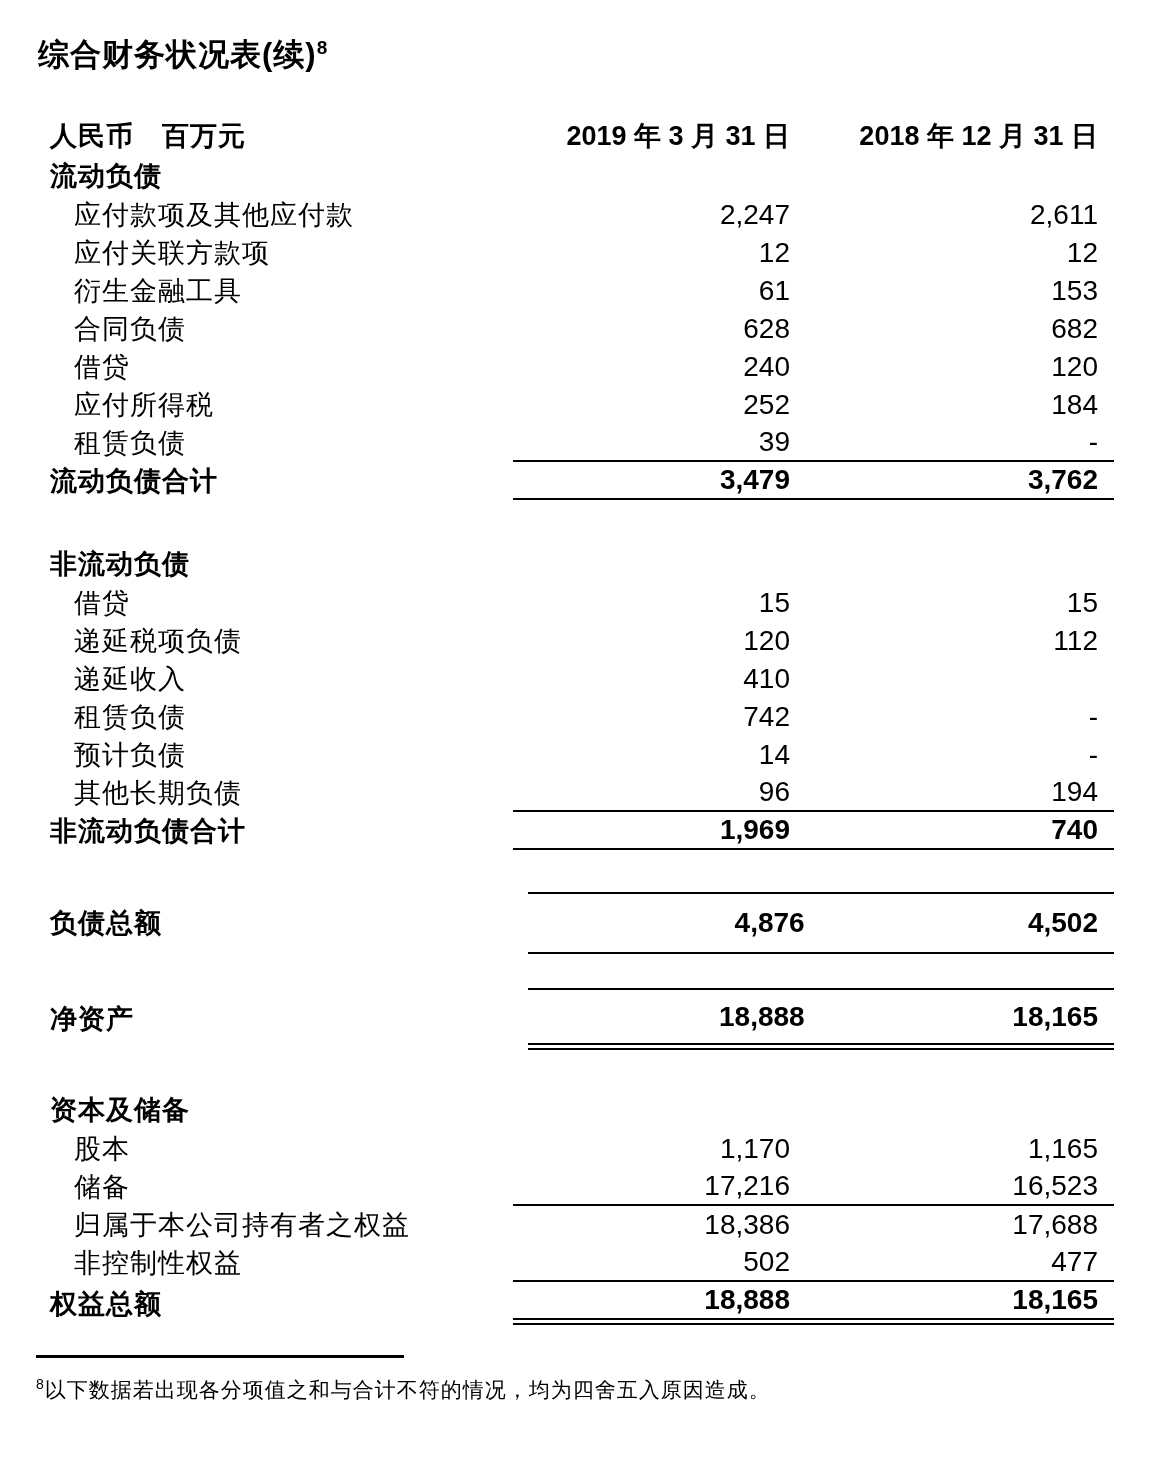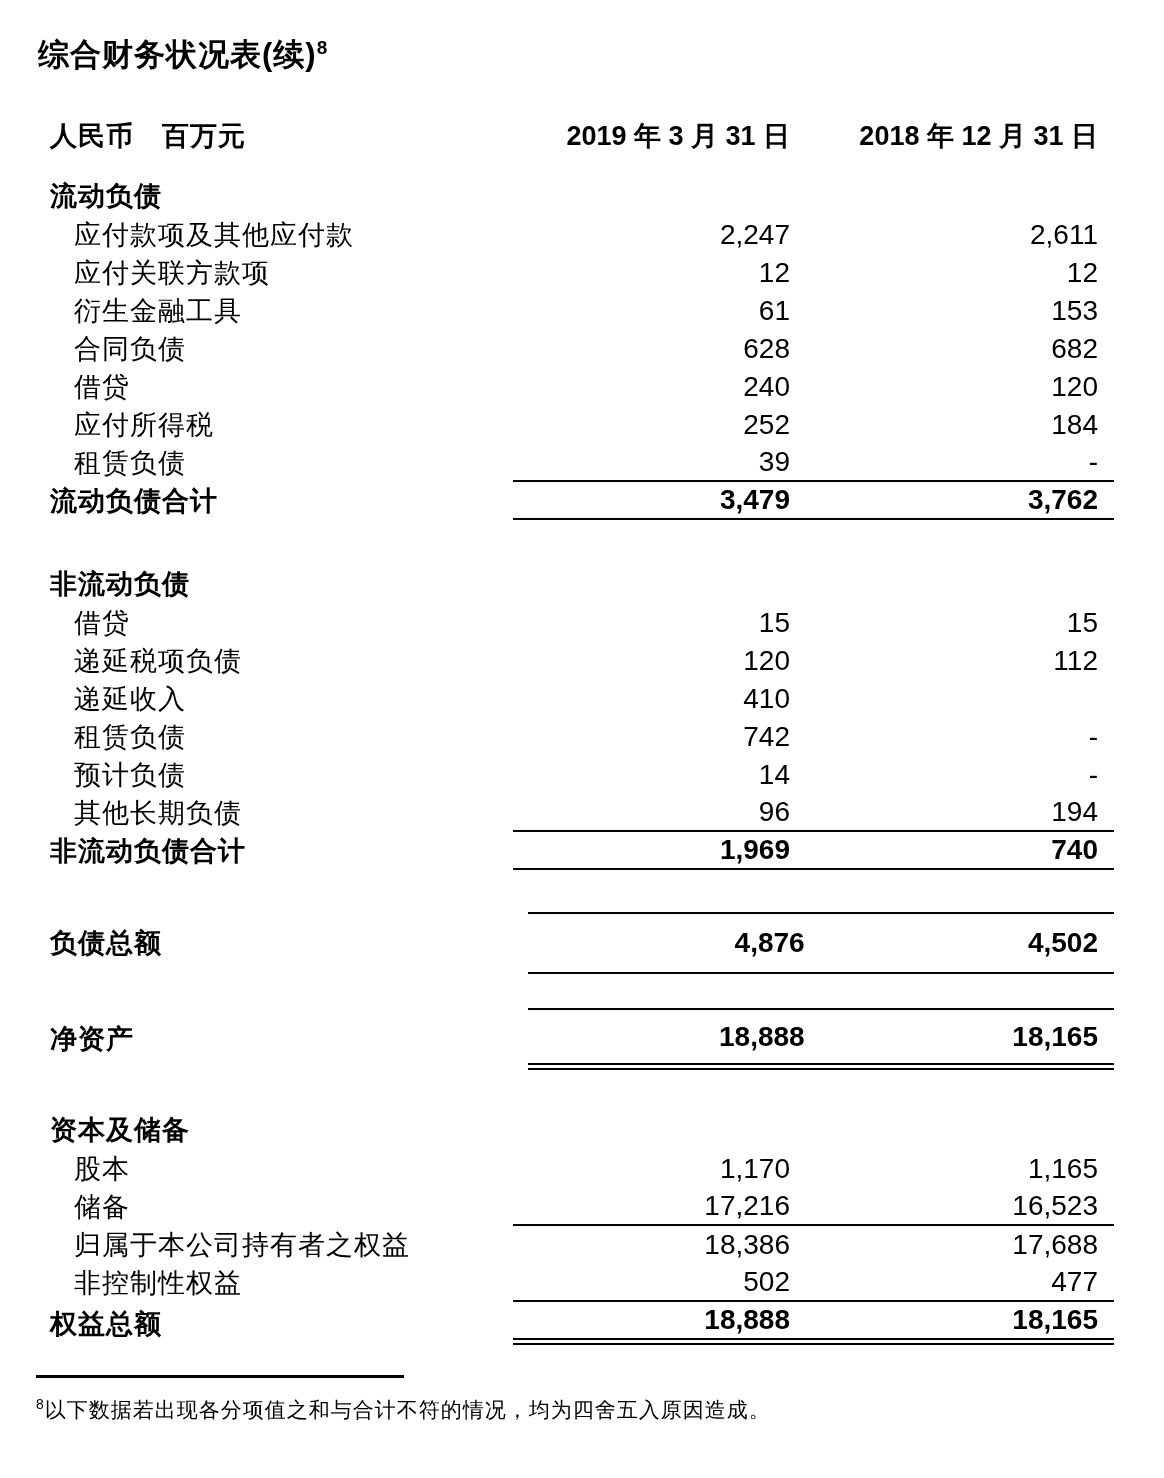--- a/index.html
+++ b/index.html
@@ -63,21 +63,21 @@
     width: 277px;
     text-align: right;
   }
   .c2 {
     box-sizing: border-box;
     flex: 1;
     text-align: right;
     padding-right: 16px;
   }
   
-  .header-row { margin-bottom: 20px; min-height: 40px; }
+  .header-row { min-height: 40px; }
   .header-row .label { font-weight: bold; }
   .header-row .cell { font-weight: bold; font-size: 27px; }
   
   .row.section .label { font-weight: bold; min-height: 40px; }
   .row.item .label { padding-left: 38px; }
   .row.total .label,
   .row.total .cell { font-weight: bold; }
   .row.total .nums { padding: 2px 0; }
   .row.tall { min-height: 62px; gap: 26px; }
   

